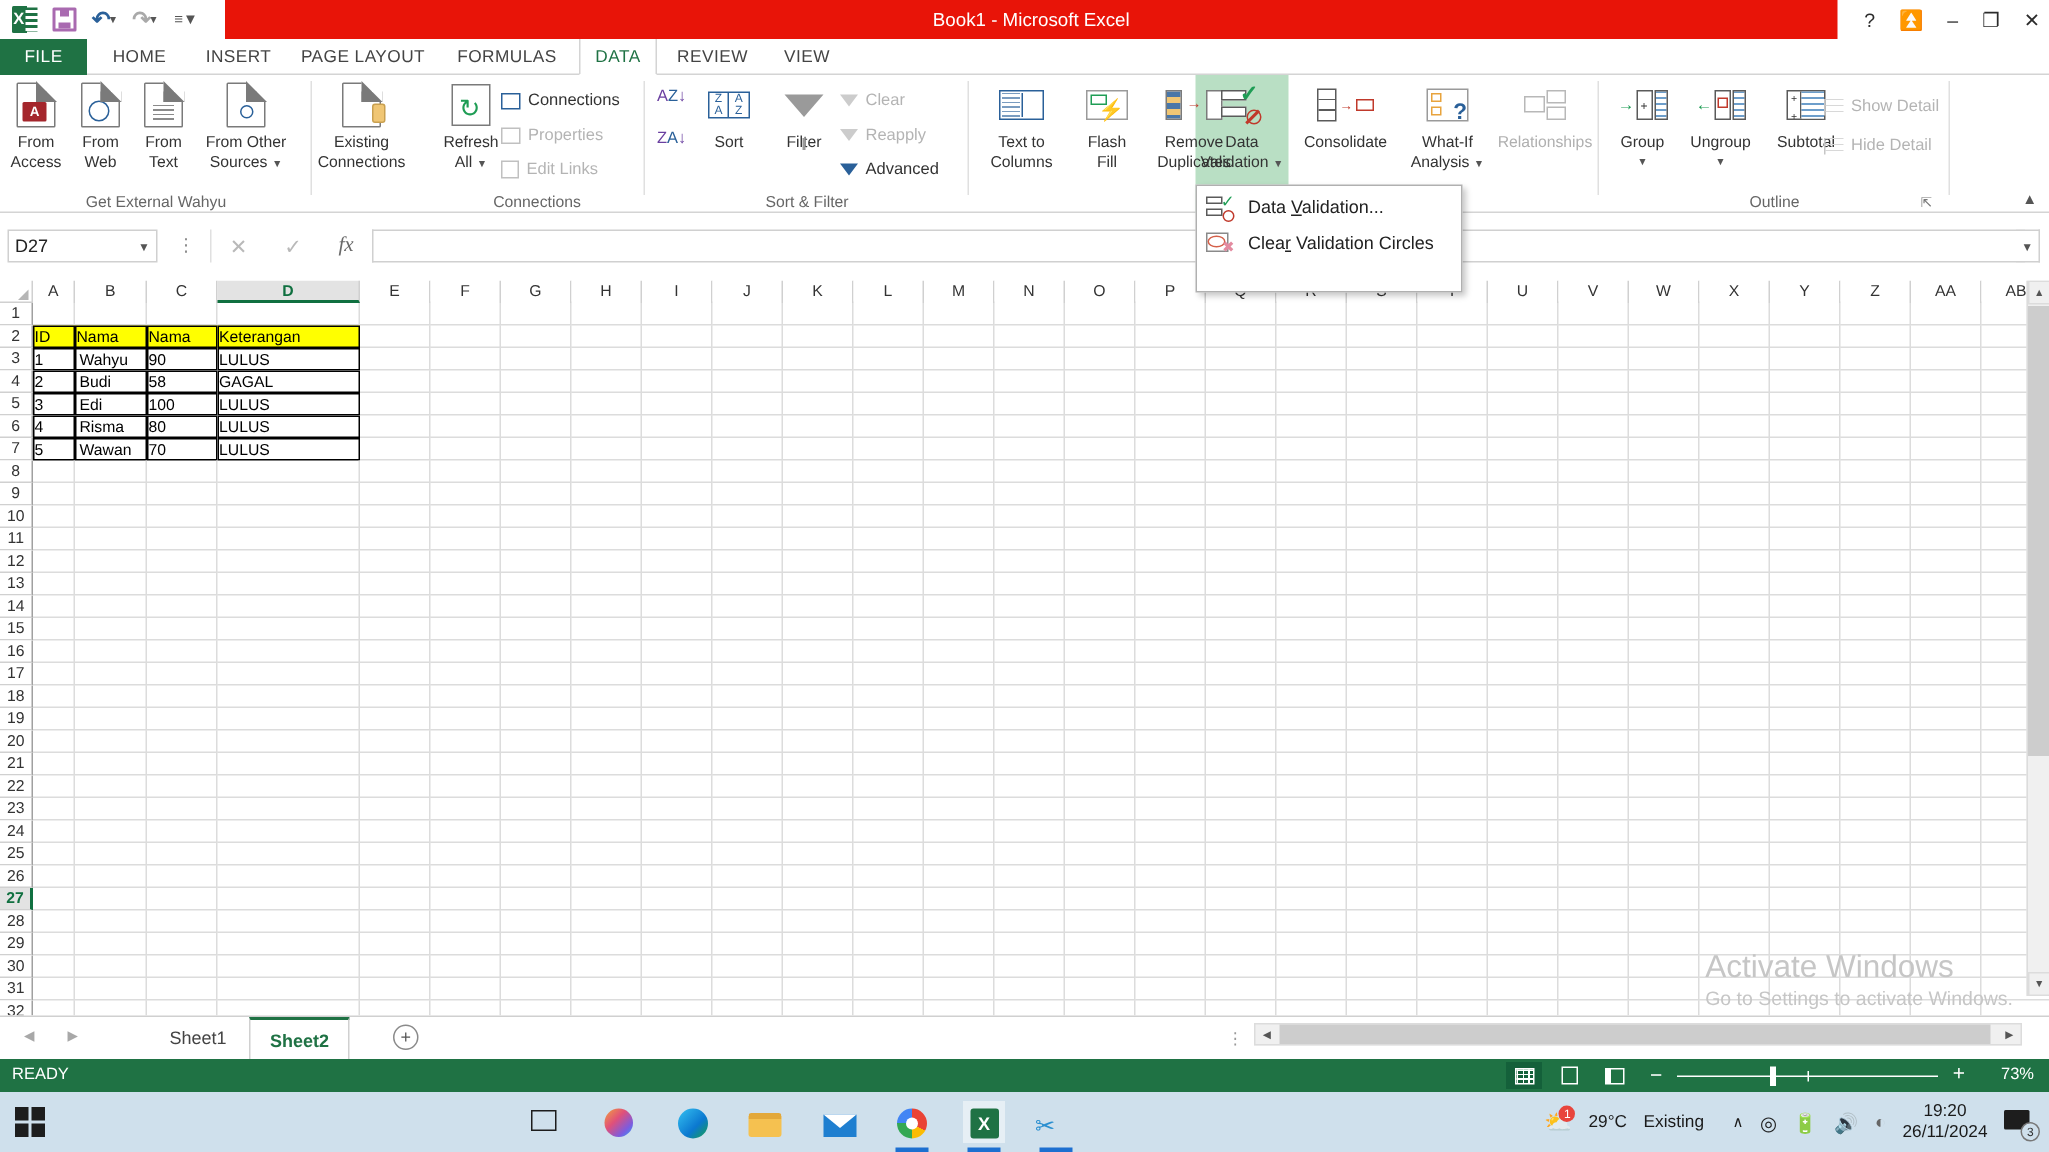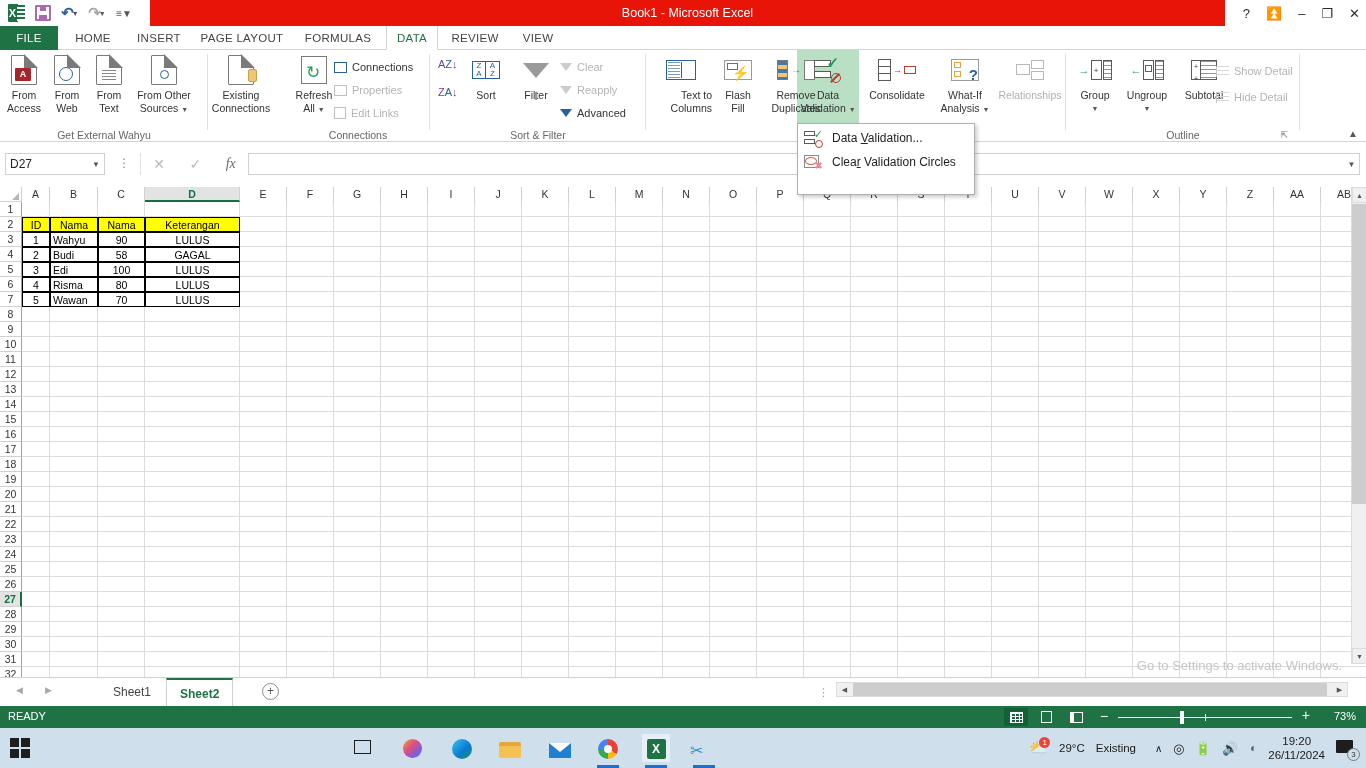--- a/index.html
+++ b/index.html
@@ -183,21 +183,21 @@
     border-right: 1px solid #a0a0a0; border-bottom: 1px solid #d0d0d0; background: #fff;
   }
   .rh.sel { color: #107040; font-weight: bold; background: #e3e3e3; border-right: 2px solid #107040; }
   .cells { position: absolute; left: 22px; top: 15px; }
   .crow { height: 15px; white-space: nowrap; }
   .cell {
     display: inline-block; height: 15px; line-height: 15px; vertical-align: top;
     border-right: 1px solid #dcdcdc; border-bottom: 1px solid #dcdcdc;
     font-size: 10.5px; color: #000; overflow: hidden;
   }
-  .dtcell { border: 1px solid #000 !important; background: #fff; text-align: center; }
+  .dtcell { border: 1px solid #000 !important; background: #fff; }
   .dthdr { background: #ffff00; font-weight: normal; }
   .dtleft { text-align: left; padding-left: 2px; }
   .watermark {
     position: absolute; right: 24px; bottom: 2px; text-align: left;
     color: #c6c6c6; z-index: 6; pointer-events: none;
   }
   .wm1 { font-size: 21px; line-height: 25px; }
   .wm2 { font-size: 13px; line-height: 18px; }
   .vscroll {
     position: absolute; right: 0; top: 0; width: 15px; height: 477px;
@@ -439,21 +439,21 @@
       <span style="display:inline-block;width:0;height:0;border-left:6px solid transparent;border-right:6px solid transparent;border-top:8px solid #2a6099;"></span>
       <span>Advanced</span>
     </div>
     <div class="glabel">Sort &amp; Filter</div>
     <div class="sep"></div>
   </div>
 
   <div class="rgroup" style="left:646px;width:420px;">
     <div class="dvbtn" style="left:151px;"></div>
 
-    <div class="bigbtn" style="left:4px;width:62px;text-align:right;">
+    <div class="bigbtn" style="left:4px;width:62px;">
       <div class="ic">
         <div style="width:30px;height:20px;border:1.4px solid #2a6099;background:#fff;position:relative;">
           <div style="position:absolute;left:1px;top:1px;width:12px;height:16px;background:repeating-linear-gradient(to bottom,#7a9cc0 0 1px,#fff 1px 3px);"></div>
           <div style="position:absolute;right:1px;top:1px;width:13px;height:16px;border-left:1px solid #2a6099;"></div>
         </div>
       </div>
       <span class="lbl">Text to</span>
       <span class="lbl">Columns</span>
     </div>
 
@@ -683,20 +683,21 @@
       <div class="crow"><div class="cell" style="width: 28px;"></div><div class="cell" style="width: 48px;"></div><div class="cell" style="width: 47px;"></div><div class="cell" style="width: 95px;"></div><div class="cell" style="width: 47px;"></div><div class="cell" style="width: 47px;"></div><div class="cell" style="width: 47px;"></div><div class="cell" style="width: 47px;"></div><div class="cell" style="width: 47px;"></div><div class="cell" style="width: 47px;"></div><div class="cell" style="width: 47px;"></div><div class="cell" style="width: 47px;"></div><div class="cell" style="width: 47px;"></div><div class="cell" style="width: 47px;"></div><div class="cell" style="width: 47px;"></div><div class="cell" style="width: 47px;"></div><div class="cell" style="width: 47px;"></div><div class="cell" style="width: 47px;"></div><div class="cell" style="width: 47px;"></div><div class="cell" style="width: 47px;"></div><div class="cell" style="width: 47px;"></div><div class="cell" style="width: 47px;"></div><div class="cell" style="width: 47px;"></div><div class="cell" style="width: 47px;"></div><div class="cell" style="width: 47px;"></div><div class="cell" style="width: 47px;"></div><div class="cell" style="width: 47px;"></div><div class="cell" style="width: 47px;"></div></div>
       <div class="crow"><div class="cell" style="width: 28px;"></div><div class="cell" style="width: 48px;"></div><div class="cell" style="width: 47px;"></div><div class="cell" style="width: 95px;"></div><div class="cell" style="width: 47px;"></div><div class="cell" style="width: 47px;"></div><div class="cell" style="width: 47px;"></div><div class="cell" style="width: 47px;"></div><div class="cell" style="width: 47px;"></div><div class="cell" style="width: 47px;"></div><div class="cell" style="width: 47px;"></div><div class="cell" style="width: 47px;"></div><div class="cell" style="width: 47px;"></div><div class="cell" style="width: 47px;"></div><div class="cell" style="width: 47px;"></div><div class="cell" style="width: 47px;"></div><div class="cell" style="width: 47px;"></div><div class="cell" style="width: 47px;"></div><div class="cell" style="width: 47px;"></div><div class="cell" style="width: 47px;"></div><div class="cell" style="width: 47px;"></div><div class="cell" style="width: 47px;"></div><div class="cell" style="width: 47px;"></div><div class="cell" style="width: 47px;"></div><div class="cell" style="width: 47px;"></div><div class="cell" style="width: 47px;"></div><div class="cell" style="width: 47px;"></div><div class="cell" style="width: 47px;"></div></div>
       <div class="crow"><div class="cell" style="width: 28px;"></div><div class="cell" style="width: 48px;"></div><div class="cell" style="width: 47px;"></div><div class="cell" style="width: 95px;"></div><div class="cell" style="width: 47px;"></div><div class="cell" style="width: 47px;"></div><div class="cell" style="width: 47px;"></div><div class="cell" style="width: 47px;"></div><div class="cell" style="width: 47px;"></div><div class="cell" style="width: 47px;"></div><div class="cell" style="width: 47px;"></div><div class="cell" style="width: 47px;"></div><div class="cell" style="width: 47px;"></div><div class="cell" style="width: 47px;"></div><div class="cell" style="width: 47px;"></div><div class="cell" style="width: 47px;"></div><div class="cell" style="width: 47px;"></div><div class="cell" style="width: 47px;"></div><div class="cell" style="width: 47px;"></div><div class="cell" style="width: 47px;"></div><div class="cell" style="width: 47px;"></div><div class="cell" style="width: 47px;"></div><div class="cell" style="width: 47px;"></div><div class="cell" style="width: 47px;"></div><div class="cell" style="width: 47px;"></div><div class="cell" style="width: 47px;"></div><div class="cell" style="width: 47px;"></div><div class="cell" style="width: 47px;"></div></div>
       <div class="crow"><div class="cell" style="width: 28px;"></div><div class="cell" style="width: 48px;"></div><div class="cell" style="width: 47px;"></div><div class="cell" style="width: 95px;"></div><div class="cell" style="width: 47px;"></div><div class="cell" style="width: 47px;"></div><div class="cell" style="width: 47px;"></div><div class="cell" style="width: 47px;"></div><div class="cell" style="width: 47px;"></div><div class="cell" style="width: 47px;"></div><div class="cell" style="width: 47px;"></div><div class="cell" style="width: 47px;"></div><div class="cell" style="width: 47px;"></div><div class="cell" style="width: 47px;"></div><div class="cell" style="width: 47px;"></div><div class="cell" style="width: 47px;"></div><div class="cell" style="width: 47px;"></div><div class="cell" style="width: 47px;"></div><div class="cell" style="width: 47px;"></div><div class="cell" style="width: 47px;"></div><div class="cell" style="width: 47px;"></div><div class="cell" style="width: 47px;"></div><div class="cell" style="width: 47px;"></div><div class="cell" style="width: 47px;"></div><div class="cell" style="width: 47px;"></div><div class="cell" style="width: 47px;"></div><div class="cell" style="width: 47px;"></div><div class="cell" style="width: 47px;"></div></div>
       <div class="crow"><div class="cell" style="width: 28px;"></div><div class="cell" style="width: 48px;"></div><div class="cell" style="width: 47px;"></div><div class="cell" style="width: 95px;"></div><div class="cell" style="width: 47px;"></div><div class="cell" style="width: 47px;"></div><div class="cell" style="width: 47px;"></div><div class="cell" style="width: 47px;"></div><div class="cell" style="width: 47px;"></div><div class="cell" style="width: 47px;"></div><div class="cell" style="width: 47px;"></div><div class="cell" style="width: 47px;"></div><div class="cell" style="width: 47px;"></div><div class="cell" style="width: 47px;"></div><div class="cell" style="width: 47px;"></div><div class="cell" style="width: 47px;"></div><div class="cell" style="width: 47px;"></div><div class="cell" style="width: 47px;"></div><div class="cell" style="width: 47px;"></div><div class="cell" style="width: 47px;"></div><div class="cell" style="width: 47px;"></div><div class="cell" style="width: 47px;"></div><div class="cell" style="width: 47px;"></div><div class="cell" style="width: 47px;"></div><div class="cell" style="width: 47px;"></div><div class="cell" style="width: 47px;"></div><div class="cell" style="width: 47px;"></div><div class="cell" style="width: 47px;"></div></div>
       <div class="crow"><div class="cell" style="width: 28px;"></div><div class="cell" style="width: 48px;"></div><div class="cell" style="width: 47px;"></div><div class="cell" style="width: 95px;"></div><div class="cell" style="width: 47px;"></div><div class="cell" style="width: 47px;"></div><div class="cell" style="width: 47px;"></div><div class="cell" style="width: 47px;"></div><div class="cell" style="width: 47px;"></div><div class="cell" style="width: 47px;"></div><div class="cell" style="width: 47px;"></div><div class="cell" style="width: 47px;"></div><div class="cell" style="width: 47px;"></div><div class="cell" style="width: 47px;"></div><div class="cell" style="width: 47px;"></div><div class="cell" style="width: 47px;"></div><div class="cell" style="width: 47px;"></div><div class="cell" style="width: 47px;"></div><div class="cell" style="width: 47px;"></div><div class="cell" style="width: 47px;"></div><div class="cell" style="width: 47px;"></div><div class="cell" style="width: 47px;"></div><div class="cell" style="width: 47px;"></div><div class="cell" style="width: 47px;"></div><div class="cell" style="width: 47px;"></div><div class="cell" style="width: 47px;"></div><div class="cell" style="width: 47px;"></div><div class="cell" style="width: 47px;"></div></div>
       <div class="crow"><div class="cell" style="width: 28px;"></div><div class="cell" style="width: 48px;"></div><div class="cell" style="width: 47px;"></div><div class="cell" style="width: 95px;"></div><div class="cell" style="width: 47px;"></div><div class="cell" style="width: 47px;"></div><div class="cell" style="width: 47px;"></div><div class="cell" style="width: 47px;"></div><div class="cell" style="width: 47px;"></div><div class="cell" style="width: 47px;"></div><div class="cell" style="width: 47px;"></div><div class="cell" style="width: 47px;"></div><div class="cell" style="width: 47px;"></div><div class="cell" style="width: 47px;"></div><div class="cell" style="width: 47px;"></div><div class="cell" style="width: 47px;"></div><div class="cell" style="width: 47px;"></div><div class="cell" style="width: 47px;"></div><div class="cell" style="width: 47px;"></div><div class="cell" style="width: 47px;"></div><div class="cell" style="width: 47px;"></div><div class="cell" style="width: 47px;"></div><div class="cell" style="width: 47px;"></div><div class="cell" style="width: 47px;"></div><div class="cell" style="width: 47px;"></div><div class="cell" style="width: 47px;"></div><div class="cell" style="width: 47px;"></div><div class="cell" style="width: 47px;"></div></div>
     </div>
 
   <div class="watermark">
+    <div class="wm1">Activate Windows</div>
     <div class="wm2">Go to Settings to activate Windows.</div>
   </div>
 
   <div class="vscroll">
     <div class="vsbtn">▲</div>
     <div class="vsthumb"></div>
     <div class="vsbtn" style="position:absolute;bottom:0;">▼</div>
   </div>
 </div>
 

